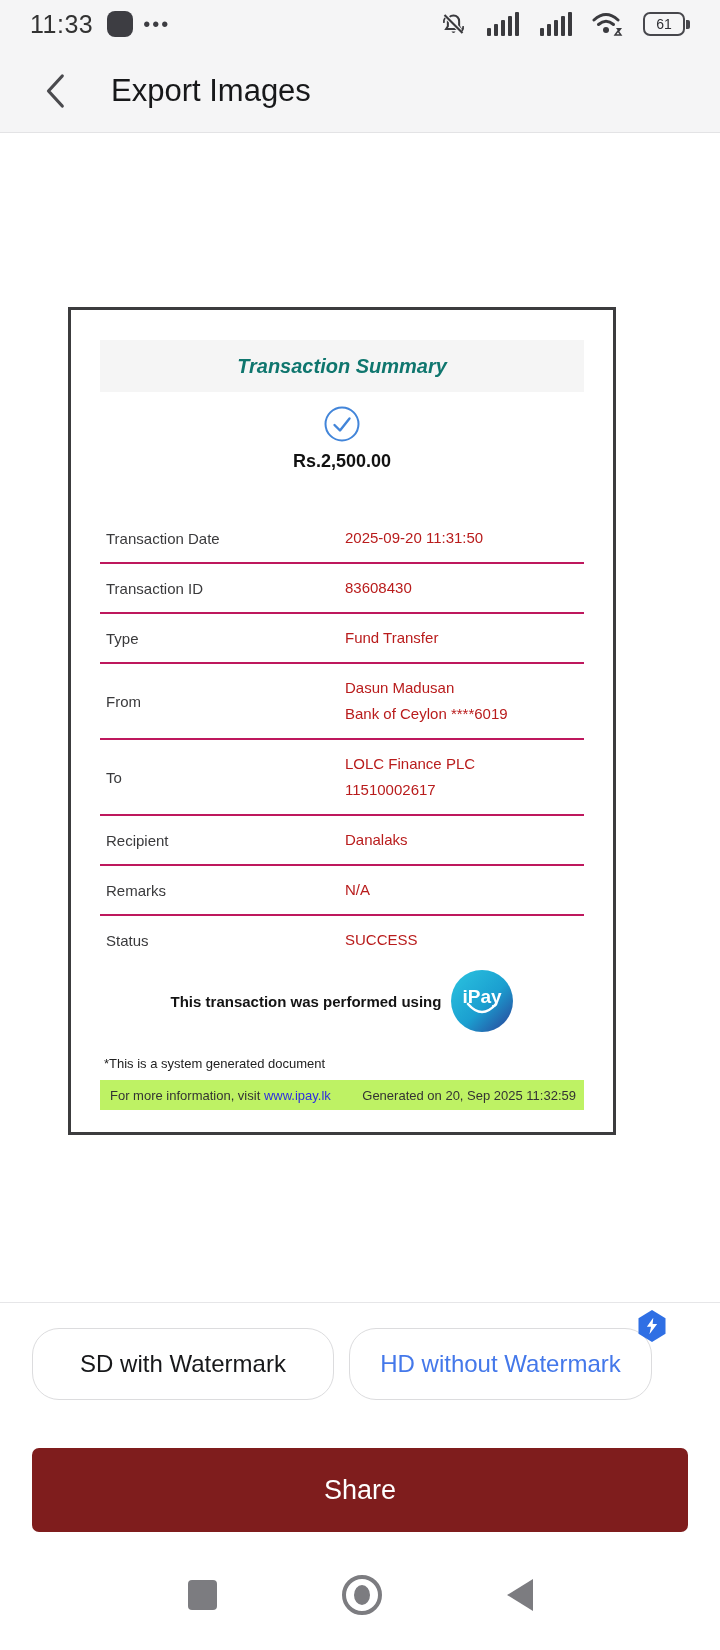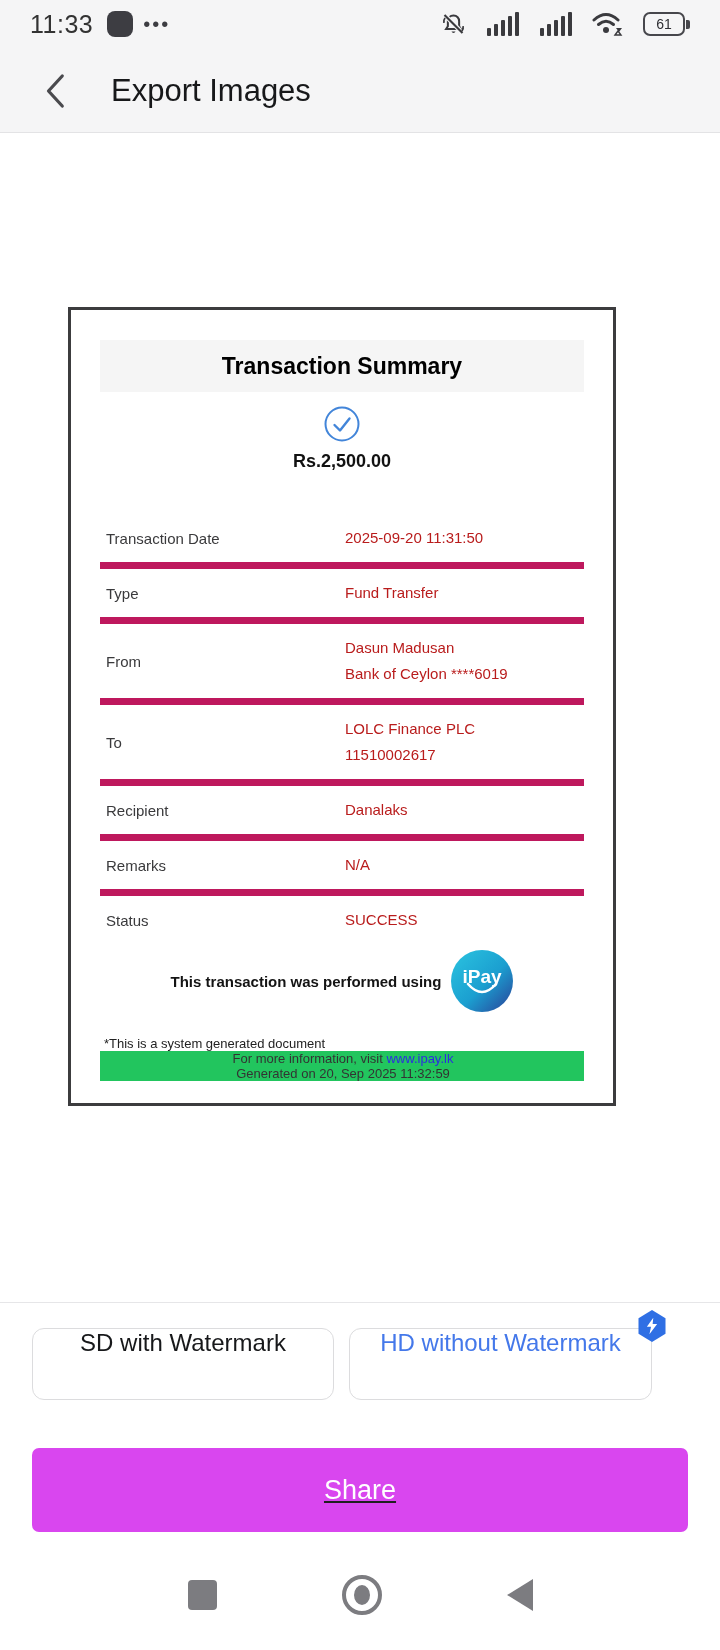--- a/index.html
+++ b/index.html
@@ -45,76 +45,75 @@
   
   .card {
     position:absolute; left:68px; top:307px; width:548px;
     background:#ffffff; border:3px solid #3c3c3e;
     padding:30px 29px 22px 29px;
   }
   .card-band {
     background:#f5f5f5; height:52px;
     display:flex; align-items:center; justify-content:center;
   }
-  .card-band-title { font-size:23px; font-weight:bold; color:#000000; }
+  .card-band-title { font-size:20px; font-weight:bold; color:#0f766e;font-style:italic; }
   .check-wrap { margin-top:13px; display:flex; justify-content:center; }
   .amount { margin-top:8px; text-align:center; font-size:18px; font-weight:bold; color:#111; }
 
   .rows { margin-top:42px; }
   .rrow {
     display:flex; align-items:center;
-    border-bottom:7px solid #be185d;
+    border-bottom:2px solid #be185d;
     padding:11px 0 11px 6px; min-height:47px;
   }
   .rrow.last { border-bottom:none; }
   .rrow-label { width:239px; font-size:15px; color:#3a3a3c; }
   .rrow-value { flex:1; font-size:15px; color:#b91c1c; line-height:26px; }
   .rrow-value .v2:empty { display:none; }
   .rrow-value .v2 { display:block; }
 
   .performed {
     margin-top:6px; display:flex; align-items:center; justify-content:center; gap:10px;
   }
   .performed-text { font-size:15px; font-weight:bold; color:#141414; }
   .ipay-logo { width:62px; height:62px; }
 
   .sys-note { margin-top:24px; font-size:13px; color:#222; padding-left:4px; }
   .card-footer {
-    background:#22c55e; height:30px;
+    margin-top:9px; background:#bef264; height:30px;
     display:flex; align-items:center; justify-content:space-between;
     padding:0 8px 0 10px;
-    flex-direction:column;
   }
   .cf-left { font-size:13px; color:#333; }
   .cf-link { color:#2d2de0; }
   .cf-right { font-size:13px; color:#333; }
 
   
   .sheet-divider {
     position:absolute; left:0; top:1302px; width:720px; height:1px; background:#e6e6e8;
   }
   .opt-btn {
     position:absolute; top:1328px; height:72px;
-    background:#fff; border:1px solid #dcdcde; border-radius:12px;
-    display:flex; align-items:flex-start; justify-content:center;
+    background:#fff; border:1px solid #dcdcde; border-radius:27px;
+    display:flex; align-items:center; justify-content:center;
   }
   .opt-sd { left:32px; width:302px; }
   .opt-hd { left:349px; width:303px; }
   .opt-sd .opt-label { font-size:24px; color:#17181a; }
   .opt-hd .opt-label { font-size:24px; color:#4478ea; }
   .hd-badge {
     position:absolute; left:637px; top:1310px; width:30px; height:32px;
     background:#2f6fe4;
     clip-path:polygon(50% 0,95% 26%,95% 74%,50% 100%,5% 74%,5% 26%);
     display:flex; align-items:center; justify-content:center;
   }
   .share-btn {
     position:absolute; left:32px; top:1448px; width:656px; height:84px;
-    background:#d946ef; border:none; border-radius:7px;
-    display:flex; align-items:center; justify-content:center;text-decoration:underline;
+    background:#7f1d1d; border:none; border-radius:7px;
+    display:flex; align-items:center; justify-content:center;
   }
   .share-label { color:#fff; font-size:27px; }
 
   
   .navbar {
     position:absolute; left:0; top:1560px; width:720px; height:70px;
     display:flex; align-items:center; justify-content:center; gap:125px;
   }
   .nav-recents {
     width:29px; height:30px; background:#7c7c80; border-radius:4px;
@@ -203,20 +202,24 @@
       <polyline points="11.5,20 17,25.5 26.5,13.5" fill="none" stroke="#4285d9" stroke-width="2.4" stroke-linecap="round" stroke-linejoin="round"></polyline>
     </svg>
   </div>
 
   <div class="amount">Rs.2,500.00</div>
 
   <div class="rows">
     <div class="rrow">
       <span class="rrow-label">Transaction Date</span>
       <span class="rrow-value"><span>2025-09-20 11:31:50</span></span>
+    </div>
+    <div class="rrow">
+      <span class="rrow-label">Transaction ID</span>
+      <span class="rrow-value"><span>83608430</span></span>
     </div>
     <div class="rrow">
       <span class="rrow-label">Type</span>
       <span class="rrow-value"><span>Fund Transfer</span></span>
     </div>
     <div class="rrow">
       <span class="rrow-label">From</span>
       <span class="rrow-value"><span>Dasun  Madusan</span><span class="v2">Bank of Ceylon ****6019</span></span>
     </div>
     <div class="rrow">

